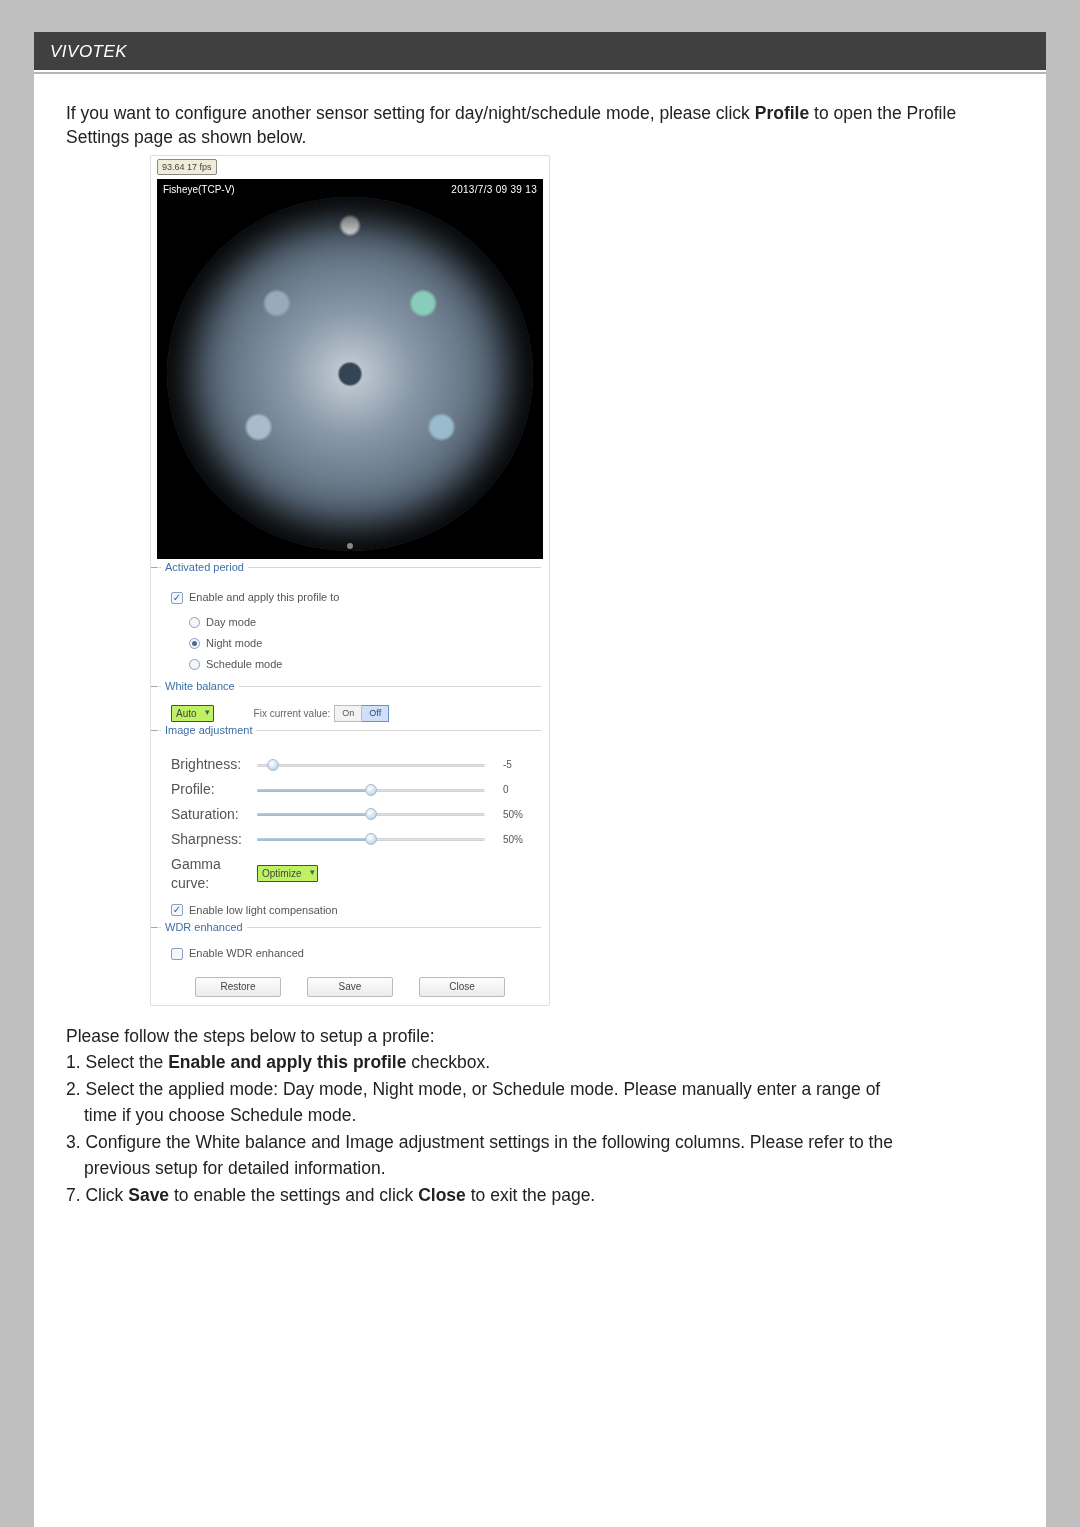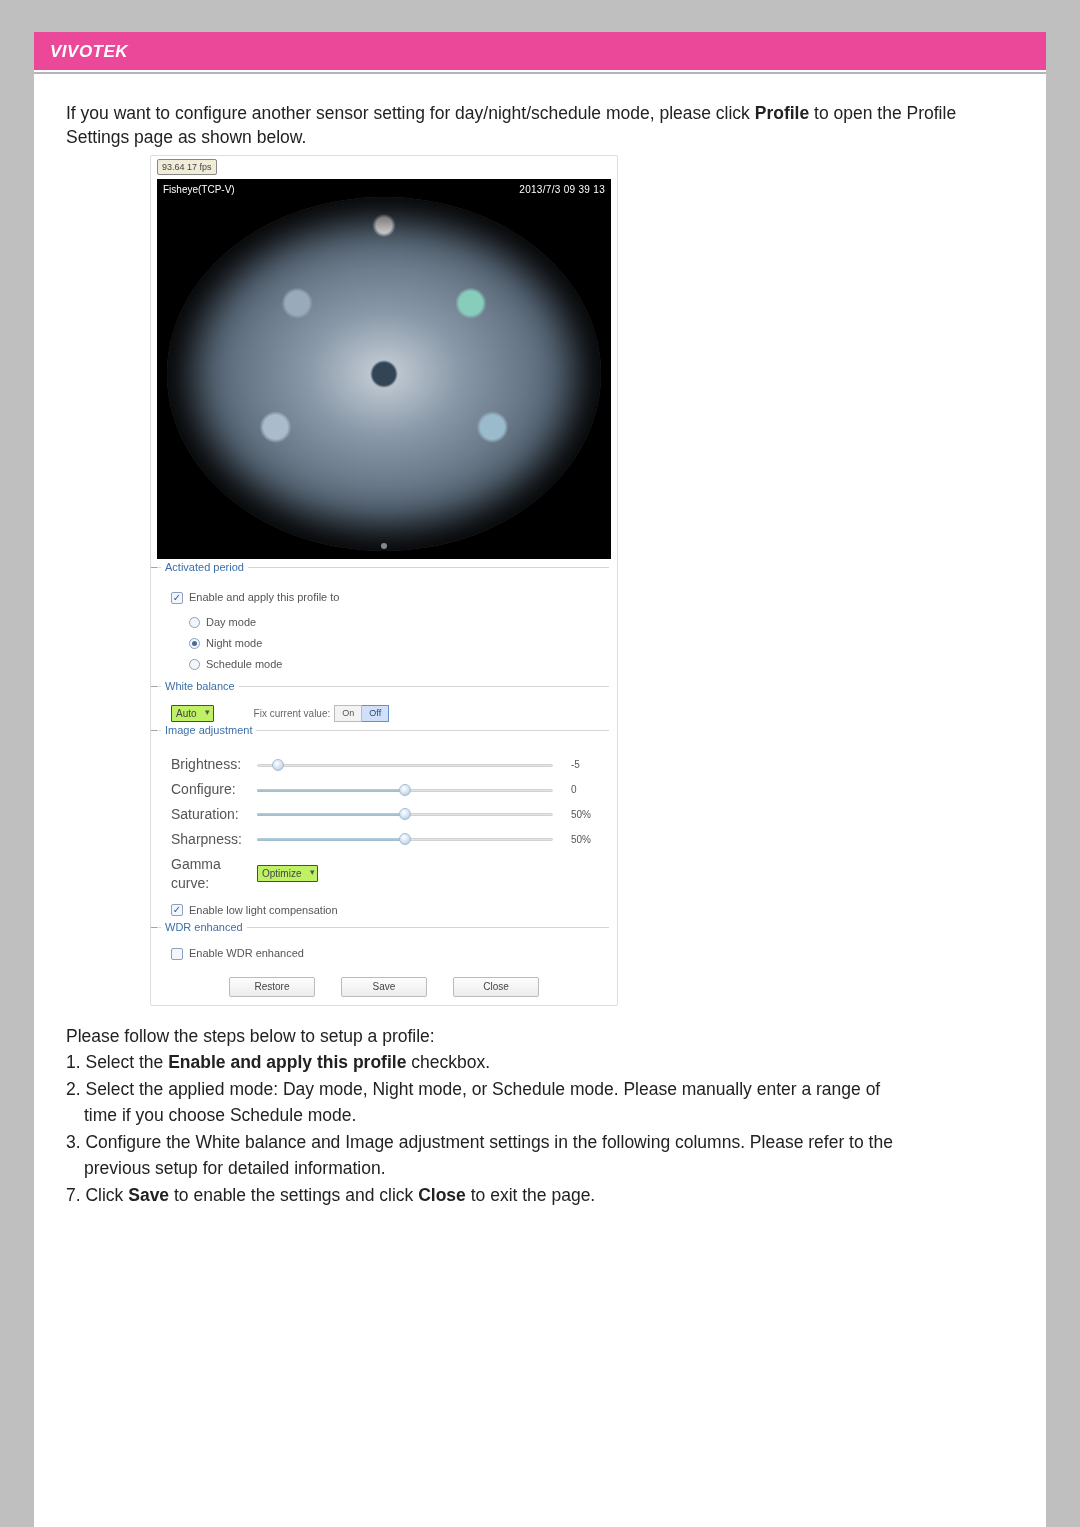--- a/index.html
+++ b/index.html
@@ -17,44 +17,44 @@
     padding-top: 32px;
   }
   .page {
     background: #fff;
     width: 1012px;
     margin: 0 auto;
     padding: 0 0 30px 0;
     position: relative;
   }
   .header-bar {
-    background: #ec4899;
+    background: #404040;
     color: #fff;
     font-style: italic;
-    font-weight: bold;
+    font-weight: normal;
     font-size: 17px;
     letter-spacing: 0.5px;
     padding: 10px 16px 8px 16px;
   }
   .header-underline {
     height: 2px;
     background: #b5b5b5;
     margin: 2px 0 0 0;
   }
   .content {
     padding: 28px 32px 0 32px;
     font-size: 17.5px;
     line-height: 1.35;
   }
   .content p { margin: 0 0 6px 0; }
   .content b { font-weight: bold; }
   .intro-p { margin-bottom: 8px; }
 
   .settings-panel {
-    width: 468px;
+    width: 400px;
     margin: 4px 0 18px 84px;
     font-size: 11px;
     color: #555;
     border: 1px solid #dedede;
     border-radius: 2px;
     padding-bottom: 6px;
   }
   .fps-badge {
     display: inline-block;
     border: 1px solid #888;
@@ -346,21 +346,21 @@
           <div class="slider-row">
             <span class="slider-label">Brightness:</span>
             <span class="slider-track">
               <span class="slider-rail"></span>
               <span class="slider-thumb" style="left:7%"></span>
             </span>
             <span class="slider-val">-5</span>
           </div>
 
           <div class="slider-row">
-            <span class="slider-label">Configure:</span>
+            <span class="slider-label">Profile:</span>
             <span class="slider-track">
               <span class="slider-rail"></span>
               <span class="slider-fill" style="width:50%"></span>
               <span class="slider-thumb" style="left:50%"></span>
             </span>
             <span class="slider-val">0</span>
           </div>
 
           <div class="slider-row">
             <span class="slider-label">Saturation:</span>

